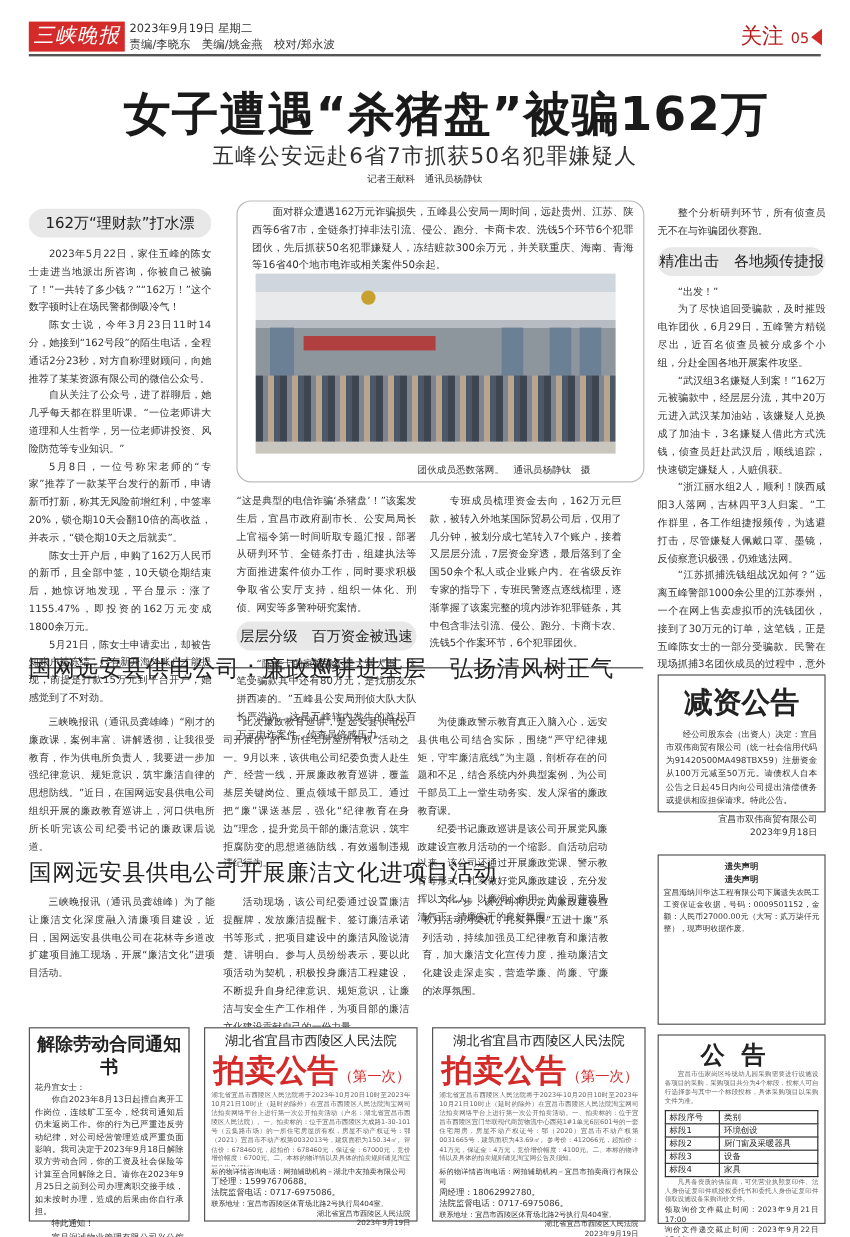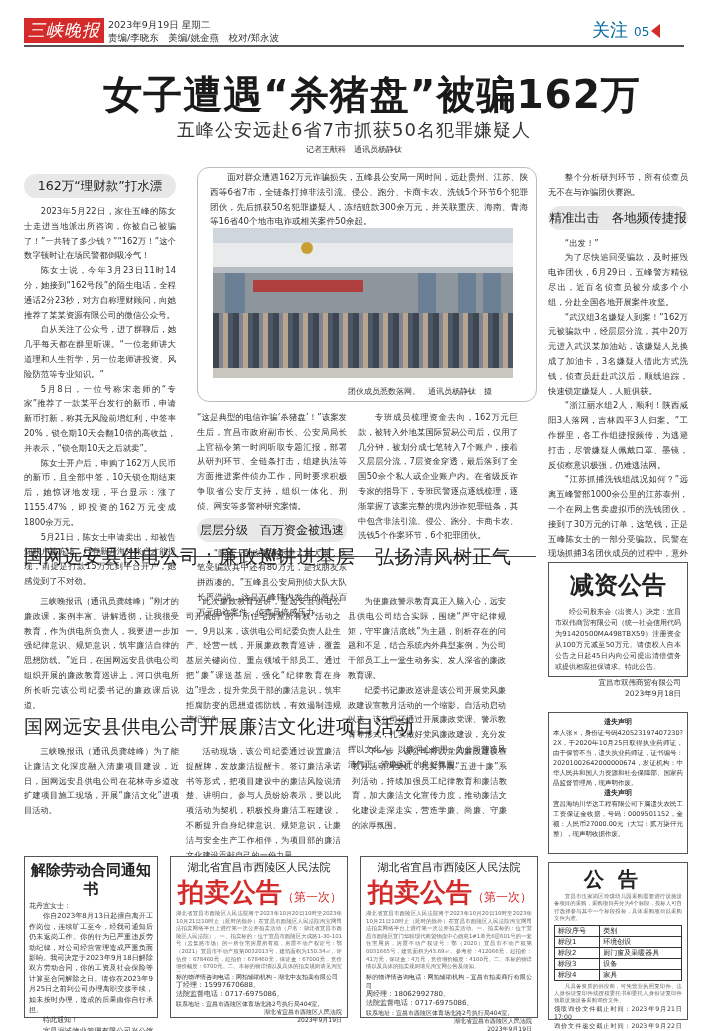--- a/index.html
+++ b/index.html
@@ -1,21 +1,21 @@
 <!DOCTYPE html>
 <html><head>
 <meta charset="utf-8">
 <style>
 *{box-sizing:border-box;margin:0;padding:0}
 body{width:708px;height:1031px;background:#fff;font-family:"DejaVu Sans",sans-serif;color:#222;overflow:hidden;position:relative}
 .abs{position:absolute}
 .masthead{left:24px;top:18px;width:80px;height:25px;background:#d42a2a;color:#fff;font-family:"DejaVu Serif",serif;font-weight:normal;font-style:italic;font-size:17px;text-align:center;line-height:25px;letter-spacing:1px}
 .hdr-info{left:108px;top:18px;font-size:9.5px;line-height:13px;color:#333}
 .hdr-rule{left:24px;top:45px;width:660px;height:1.5px;background:#555}
-.section{left:592px;top:18px;font-size:18px;color:#0369a1}
+.section{left:617px;top:18px;font-size:18px;color:#b91c1c}
 .section .num{font-size:12px;margin-left:6px}
 .chev{display:inline-block;width:0;height:0;border-top:7px solid transparent;border-bottom:7px solid transparent;border-right:9px solid #d42a2a;vertical-align:middle;margin-left:2px}
 .headline{left:18px;top:68px;width:708px;text-align:center;font-size:39px;font-weight:bold;color:#1a1a1a;letter-spacing:1px}
 .subhead{left:0;top:118px;width:708px;text-align:center;font-size:18px;color:#333;letter-spacing:1px}
 .byline{left:0;top:144px;width:708px;text-align:center;font-size:8px;color:#333}
 .col{font-size:8.4px;line-height:14.8px;color:#333;text-align:justify}
 .col p{text-indent:2em}
 .pill{background:#e8e8e8;border-radius:14px;text-align:center;font-size:12.5px;color:#222;height:24px;line-height:24px}
 .photo-box{left:197px;top:167px;width:340px;height:235px;border:1px solid #bbb;border-radius:12px 12px 12px 12px;background:#fff}
 .photo{left:213px;top:228px;width:300px;height:150px;background:linear-gradient(#cfd6dd 0 10%,#e9eaec 10% 26%,#b7bcc2 26% 30%,#8d959d 30% 70%,#c9c5bf 70% 100%);overflow:hidden}
@@ -127,21 +127,20 @@
 </div>
 <div class="abs col" style="left:186px;top:744px;width:155px;font-size:8.2px">
   <p>活动现场，该公司纪委通过设置廉洁提醒牌，发放廉洁提醒卡、签订廉洁承诺书等形式，把项目建设中的廉洁风险说清楚、讲明白。参与人员纷纷表示，要以此项活动为契机，积极投身廉洁工程建设，不断提升自身纪律意识、规矩意识，让廉洁与安全生产工作相伴，为项目部的廉洁文化建设贡献自己的一份力量。</p>
 </div>
 <div class="abs col" style="left:352px;top:744px;width:155px;font-size:8.2px">
   <p>下一步，该公司将以党风廉政建设宣教月活动为契机，扎实开展“五进十廉”系列活动，持续加强员工纪律教育和廉洁教育，加大廉洁文化宣传力度，推动廉洁文化建设走深走实，营造学廉、尚廉、守廉的浓厚氛围。</p>
 </div>
 
 <div class="abs box" style="left:548px;top:712px;width:140px;height:142px;padding:4px">
   <div class="small" style="text-align:center;font-weight:bold">遗失声明</div>
-  <div class="small" style="font-size:6.5px;line-height:10px">本人张×，身份证号码420523197407230?2X，于2020年10月25日取得执业药师证，由于保管不当，遗失执业药师证，证书编号：20201002642000000674，发证机构：中华人民共和国人力资源和社会保障部、国家药品监督管理局，现声明作废。</div>
   <div class="small" style="text-align:center;font-weight:bold">遗失声明</div>
   <div class="small" style="font-size:6.5px;line-height:10px">宜昌海纳川华达工程有限公司下属遗失农民工工资保证金收据，号码：0009501152，金额：人民币27000.00元（大写：贰万柒仟元整），现声明收据作废。</div>
 </div>
 
 <div class="abs box" style="left:24px;top:856px;width:134px;height:162px;padding:4px">
   <div style="font-size:15px;font-weight:bold;text-align:center;color:#222">解除劳动合同通知书</div>
   <div class="small" style="font-size:7px;line-height:10.4px;margin-top:2px">花丹宜女士：</div>
   <div class="small" style="font-size:7px;line-height:10.4px;text-indent:2em">你自2023年8月13日起擅自离开工作岗位，连续旷工至今，经我司通知后仍未返岗工作。你的行为已严重违反劳动纪律，对公司经营管理造成严重负面影响。我司决定于2023年9月18日解除双方劳动合同，你的工资及社会保险等计算至合同解除之日。请你在2023年9月25日之前到公司办理离职交接手续，如未按时办理，造成的后果由你自行承担。</div>
   <div class="small" style="font-size:7px;line-height:10.4px;text-indent:2em">特此通知！</div>
   <div class="small" style="font-size:7px;line-height:10.4px;text-indent:2em">宜昌润诚物业管理有限公司兴公馆分公司</div>

